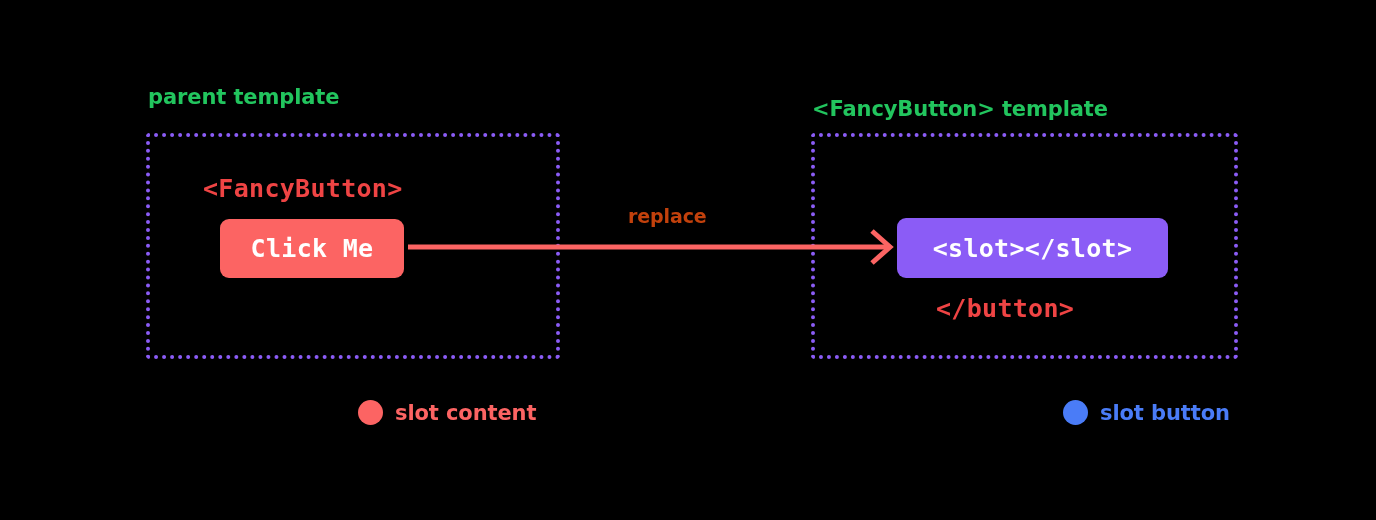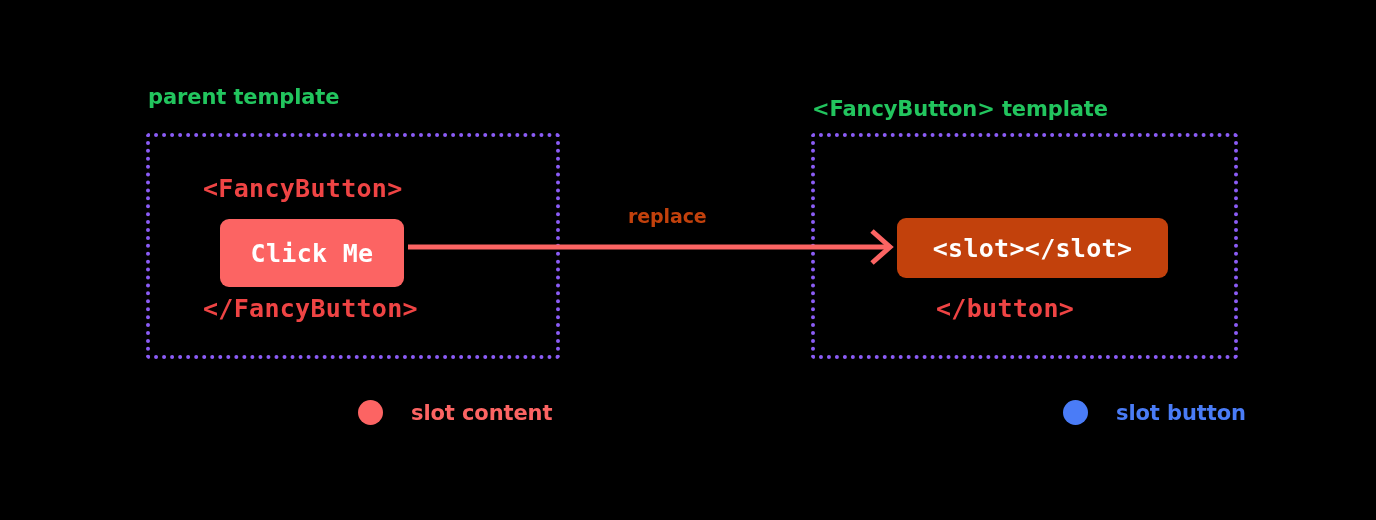--- a/index.html
+++ b/index.html
@@ -76,27 +76,27 @@
     border-radius: 9px;
     font-family: "DejaVu Sans Mono", monospace;
     font-weight: 700;
     font-size: 25px;
     color: #ffffff;
     letter-spacing: 0.3px;
     white-space: pre;
   }
   #chip-click-me {
     left: 220px; top: 219px;
-    width: 184px; height: 68px;
+    width: 184px; height: 59px;
     background: #fc6463;
   }
   #chip-slot {
     left: 897px; top: 218px;
     width: 271px; height: 60px;
-    background: #c2410c;
+    background: #8b5cf6;
   }
 
   
   #arrow-replace {
     position: absolute;
     left: 404px; top: 228px;
     width: 500px; height: 42px;
     overflow: visible;
   }
   #arrow-label {
@@ -119,21 +119,21 @@
   #legend-slot-content { left: 358px; top: 400px; }
   #legend-slot-outlet  { left: 1063px; top: 400px; }
 
   .legend-dot {
     width: 25px;
     height: 25px;
     border-radius: 50%;
     flex: 0 0 auto;
   }
   .legend-text {
-    margin-left: 28px;
+    margin-left: 12px;
     font-family: "DejaVu Sans", sans-serif;
     font-weight: 700;
     font-size: 21px;
     white-space: pre;
     letter-spacing: -0.1px;
   }
   #legend-dot-content  { background: #fc6463; }
   #legend-dot-outlet   { background: #4a7cf7; }
   #legend-text-content { color: #fc6463; }
   #legend-text-outlet  { color: #4a7cf7; }
@@ -146,21 +146,20 @@
   <div class="section-label" id="label-parent">parent template</div>
 
   <div class="section-label" id="label-fancy">&lt;FancyButton&gt; template</div>
 
   <div class="template-box" id="box-parent"></div>
 
   <div class="code-tag" id="tag-fancy-open">&lt;FancyButton&gt;</div>
 
   <div class="chip" id="chip-click-me">Click Me</div>
 
-  <div class="code-tag" id="tag-fancy-close">&lt;/FancyButton&gt;</div>
 
   <div class="template-box" id="box-fancy"></div>
 
 
   <div class="chip" id="chip-slot">&lt;slot&gt;&lt;/slot&gt;</div>
 
   <div class="code-tag" id="tag-button-close">&lt;/button&gt;</div>
 
   <svg id="arrow-replace" viewBox="0 0 500 42" aria-hidden="true">
     <line x1="4" y1="19" x2="484" y2="19" stroke="#fc6463" stroke-width="5" stroke-linecap="butt"></line>

